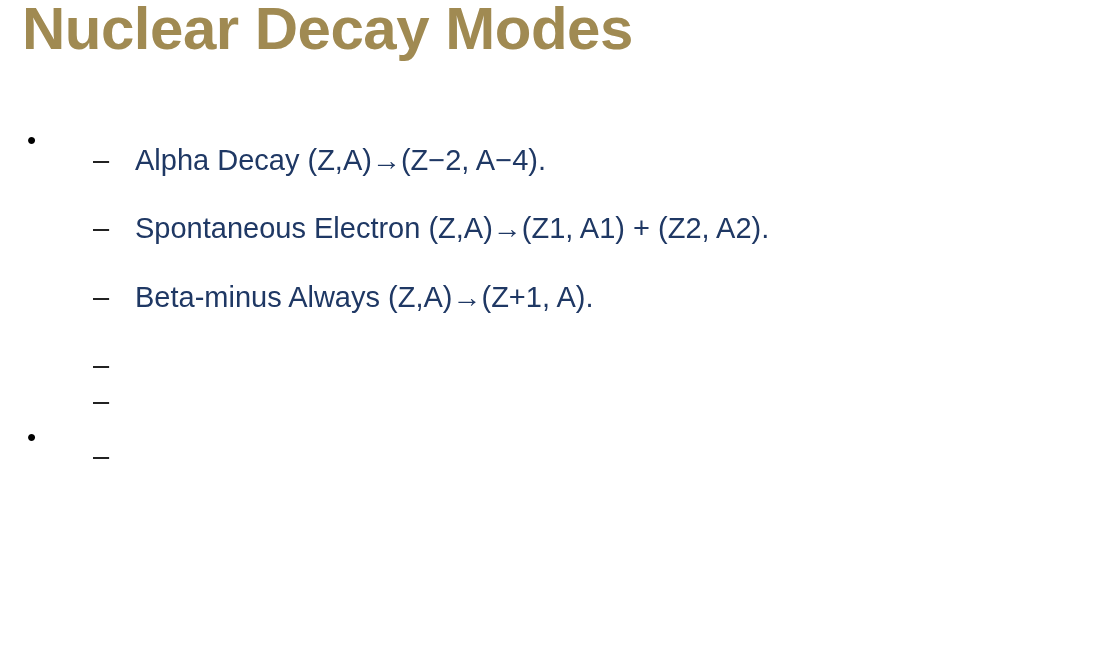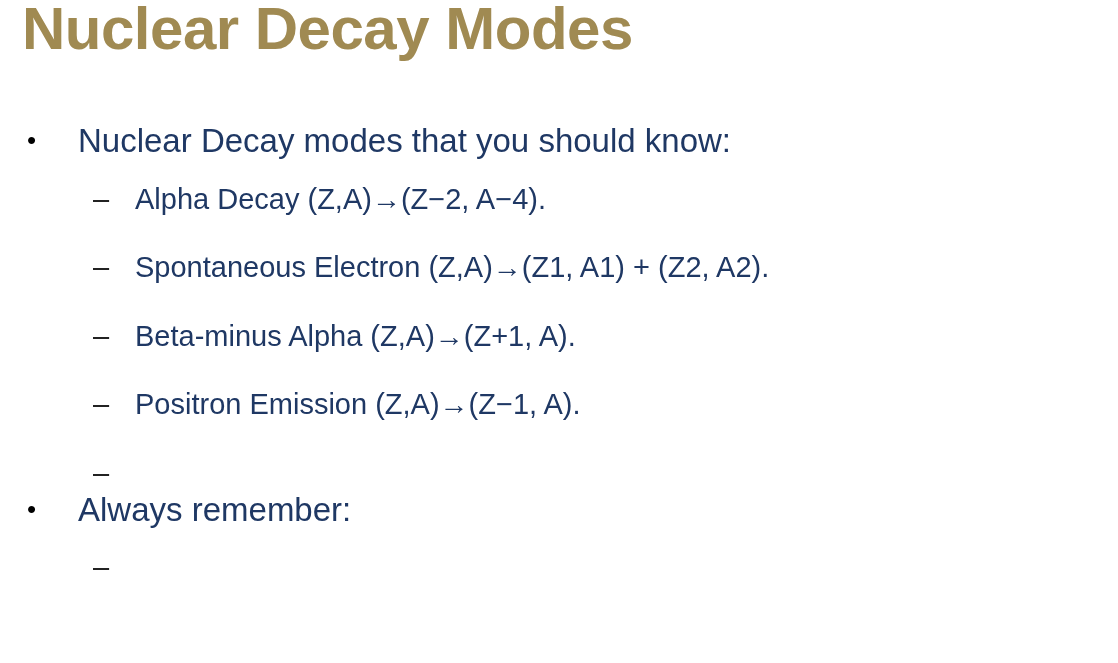--- a/index.html
+++ b/index.html
@@ -82,62 +82,59 @@
 <body>
 
 <div id="slide">
 
   <div class="slide-title">Nuclear Decay Modes</div>
 
   <div class="body-list">
 
     <div class="lvl1">
       <span class="marker">•</span>
-      <span>Nuclear Decay modes that you should know:</span>
     </div>
 
     <div class="gap-after-b1"></div>
 
     <div class="lvl2 nowrap">
       <span class="marker">–</span>
       <span>Alpha Decay (Z,A)→(Z−2, A−4).</span>
     </div>
 
     <div class="gap-sub"></div>
 
     <div class="lvl2 nowrap">
       <span class="marker">–</span>
       <span>Spontaneous Electron (Z,A)→(Z1, A1) + (Z2, A2).</span>
     </div>
 
     <div class="gap-sub"></div>
 
     <div class="lvl2 nowrap">
       <span class="marker">–</span>
-      <span>Beta-minus Alpha (Z,A)→(Z+1, A).</span>
+      <span>Beta-minus Always (Z,A)→(Z+1, A).</span>
     </div>
 
     <div class="gap-sub"></div>
 
     <div class="lvl2 nowrap">
       <span class="marker">–</span>
-      <span>Positron Emission (Z,A)→(Z−1, A).</span>
     </div>
 
     <div class="gap-sub"></div>
 
     <div class="lvl2 nowrap">
       <span class="marker">–</span>
     </div>
 
     <div class="gap-before-b2"></div>
 
     <div class="lvl1">
       <span class="marker">•</span>
-      <span>Always remember:</span>
     </div>
 
     <div class="gap-after-b2"></div>
 
     <div class="lvl2" style="padding-right:20px;">
       <span class="marker">–</span>
     </div>
 
   </div>
 </div>

